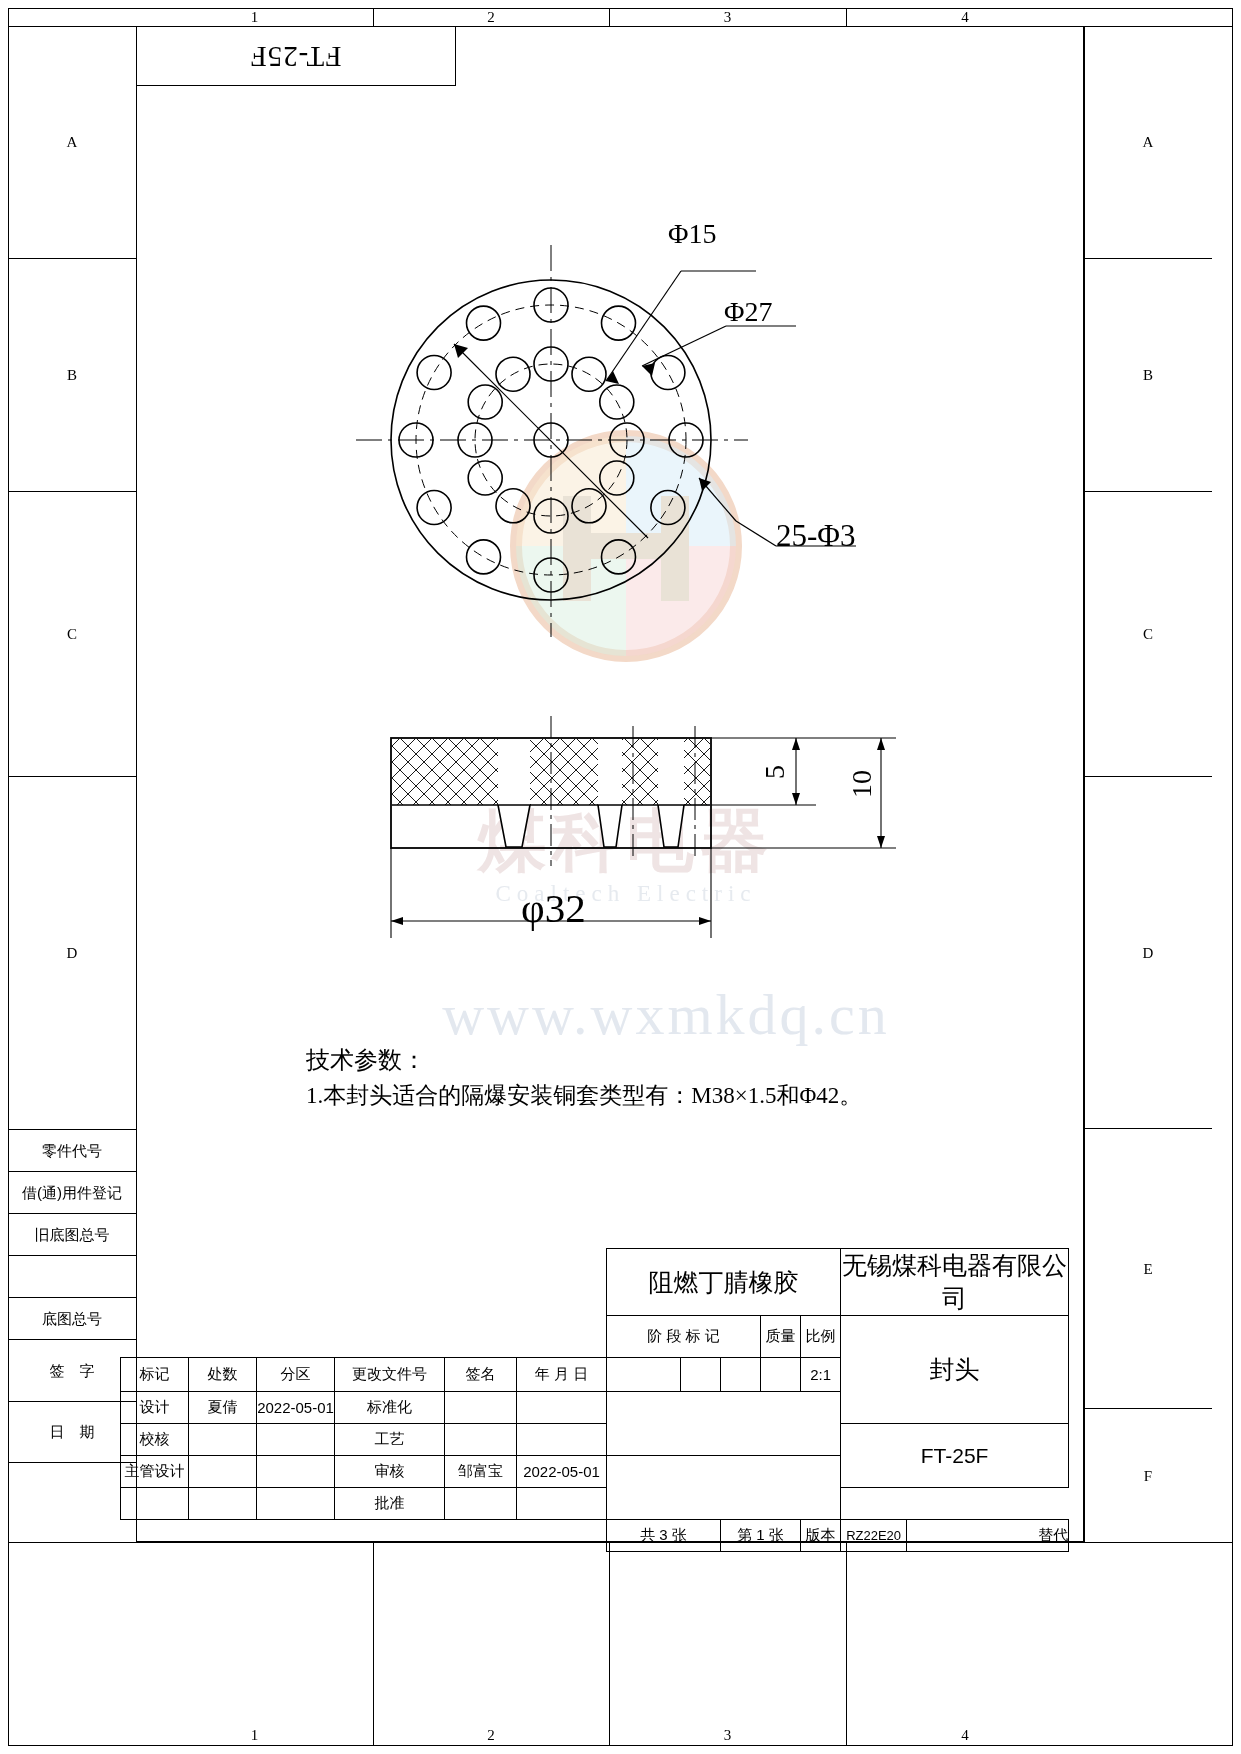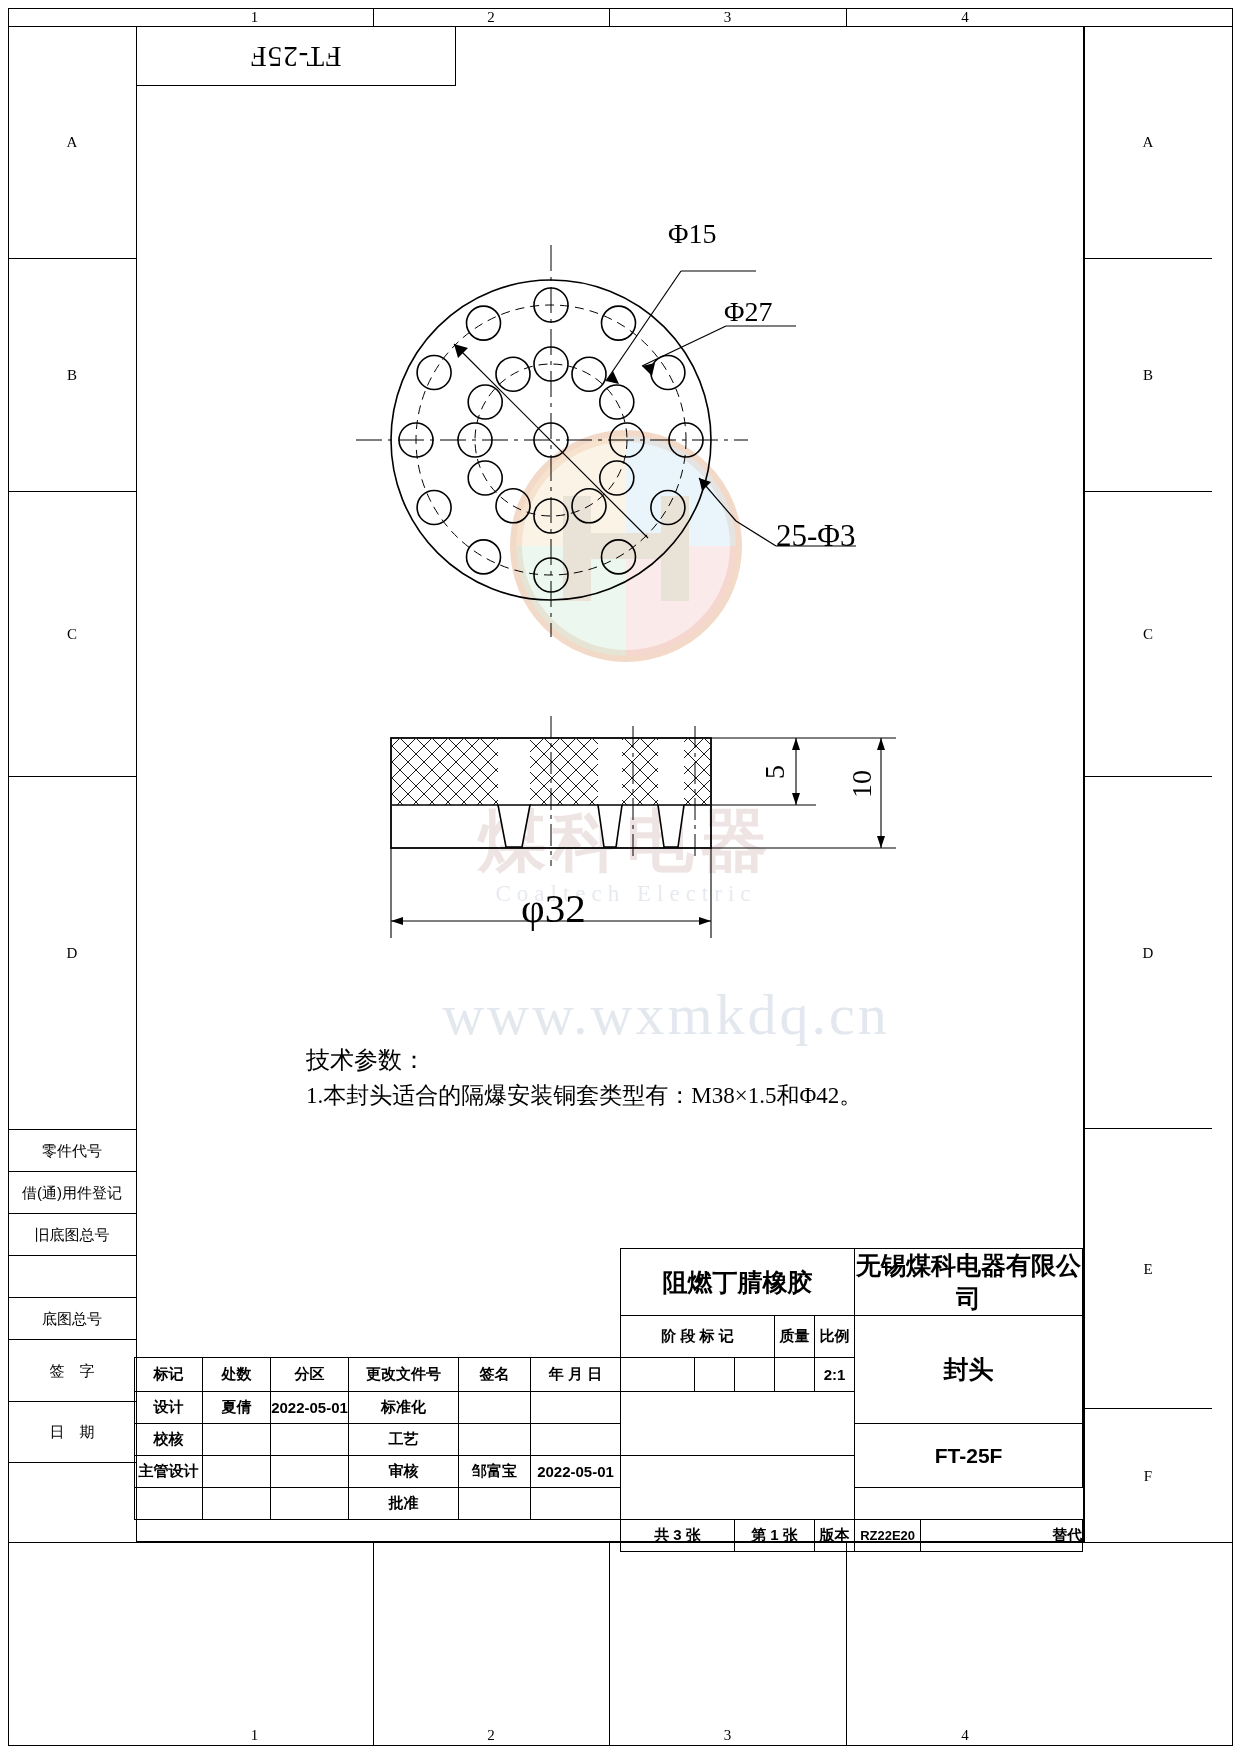--- a/index.html
+++ b/index.html
@@ -37,21 +37,21 @@
 
   
   .notes{position:absolute;left:170px;top:1015px;font-size:24px;line-height:1.55;font-family:"Liberation Sans",sans-serif;}
   .notes .l2{font-family:"Liberation Serif",serif;font-size:23px;}
 
   
   .lblock{position:absolute;left:8px;width:128px;box-sizing:border-box;border-top:1px solid #000;}
   .lblock span{position:absolute;left:0;right:0;top:50%;transform:translateY(-50%);text-align:center;font-size:15px;font-family:"Liberation Sans",sans-serif;}
 
   
-  .tb{position:absolute;left:134px;top:1248px;width:904px;height:294px;font-weight:bold;}
+  .tb{position:absolute;left:120px;top:1248px;width:904px;height:294px;}
   .tb table{border-collapse:collapse;width:100%;height:100%;table-layout:fixed;}
   .tb td{border:1px solid #000;text-align:center;font-size:15px;font-family:"Liberation Sans",sans-serif;padding:0;}
   .tb .big{font-size:25px;}
   .tb .mid{font-size:21px;}
   .tb .small{font-size:13px;}
 </style>
 </head>
 <body>
 
 <div class="sheet">

